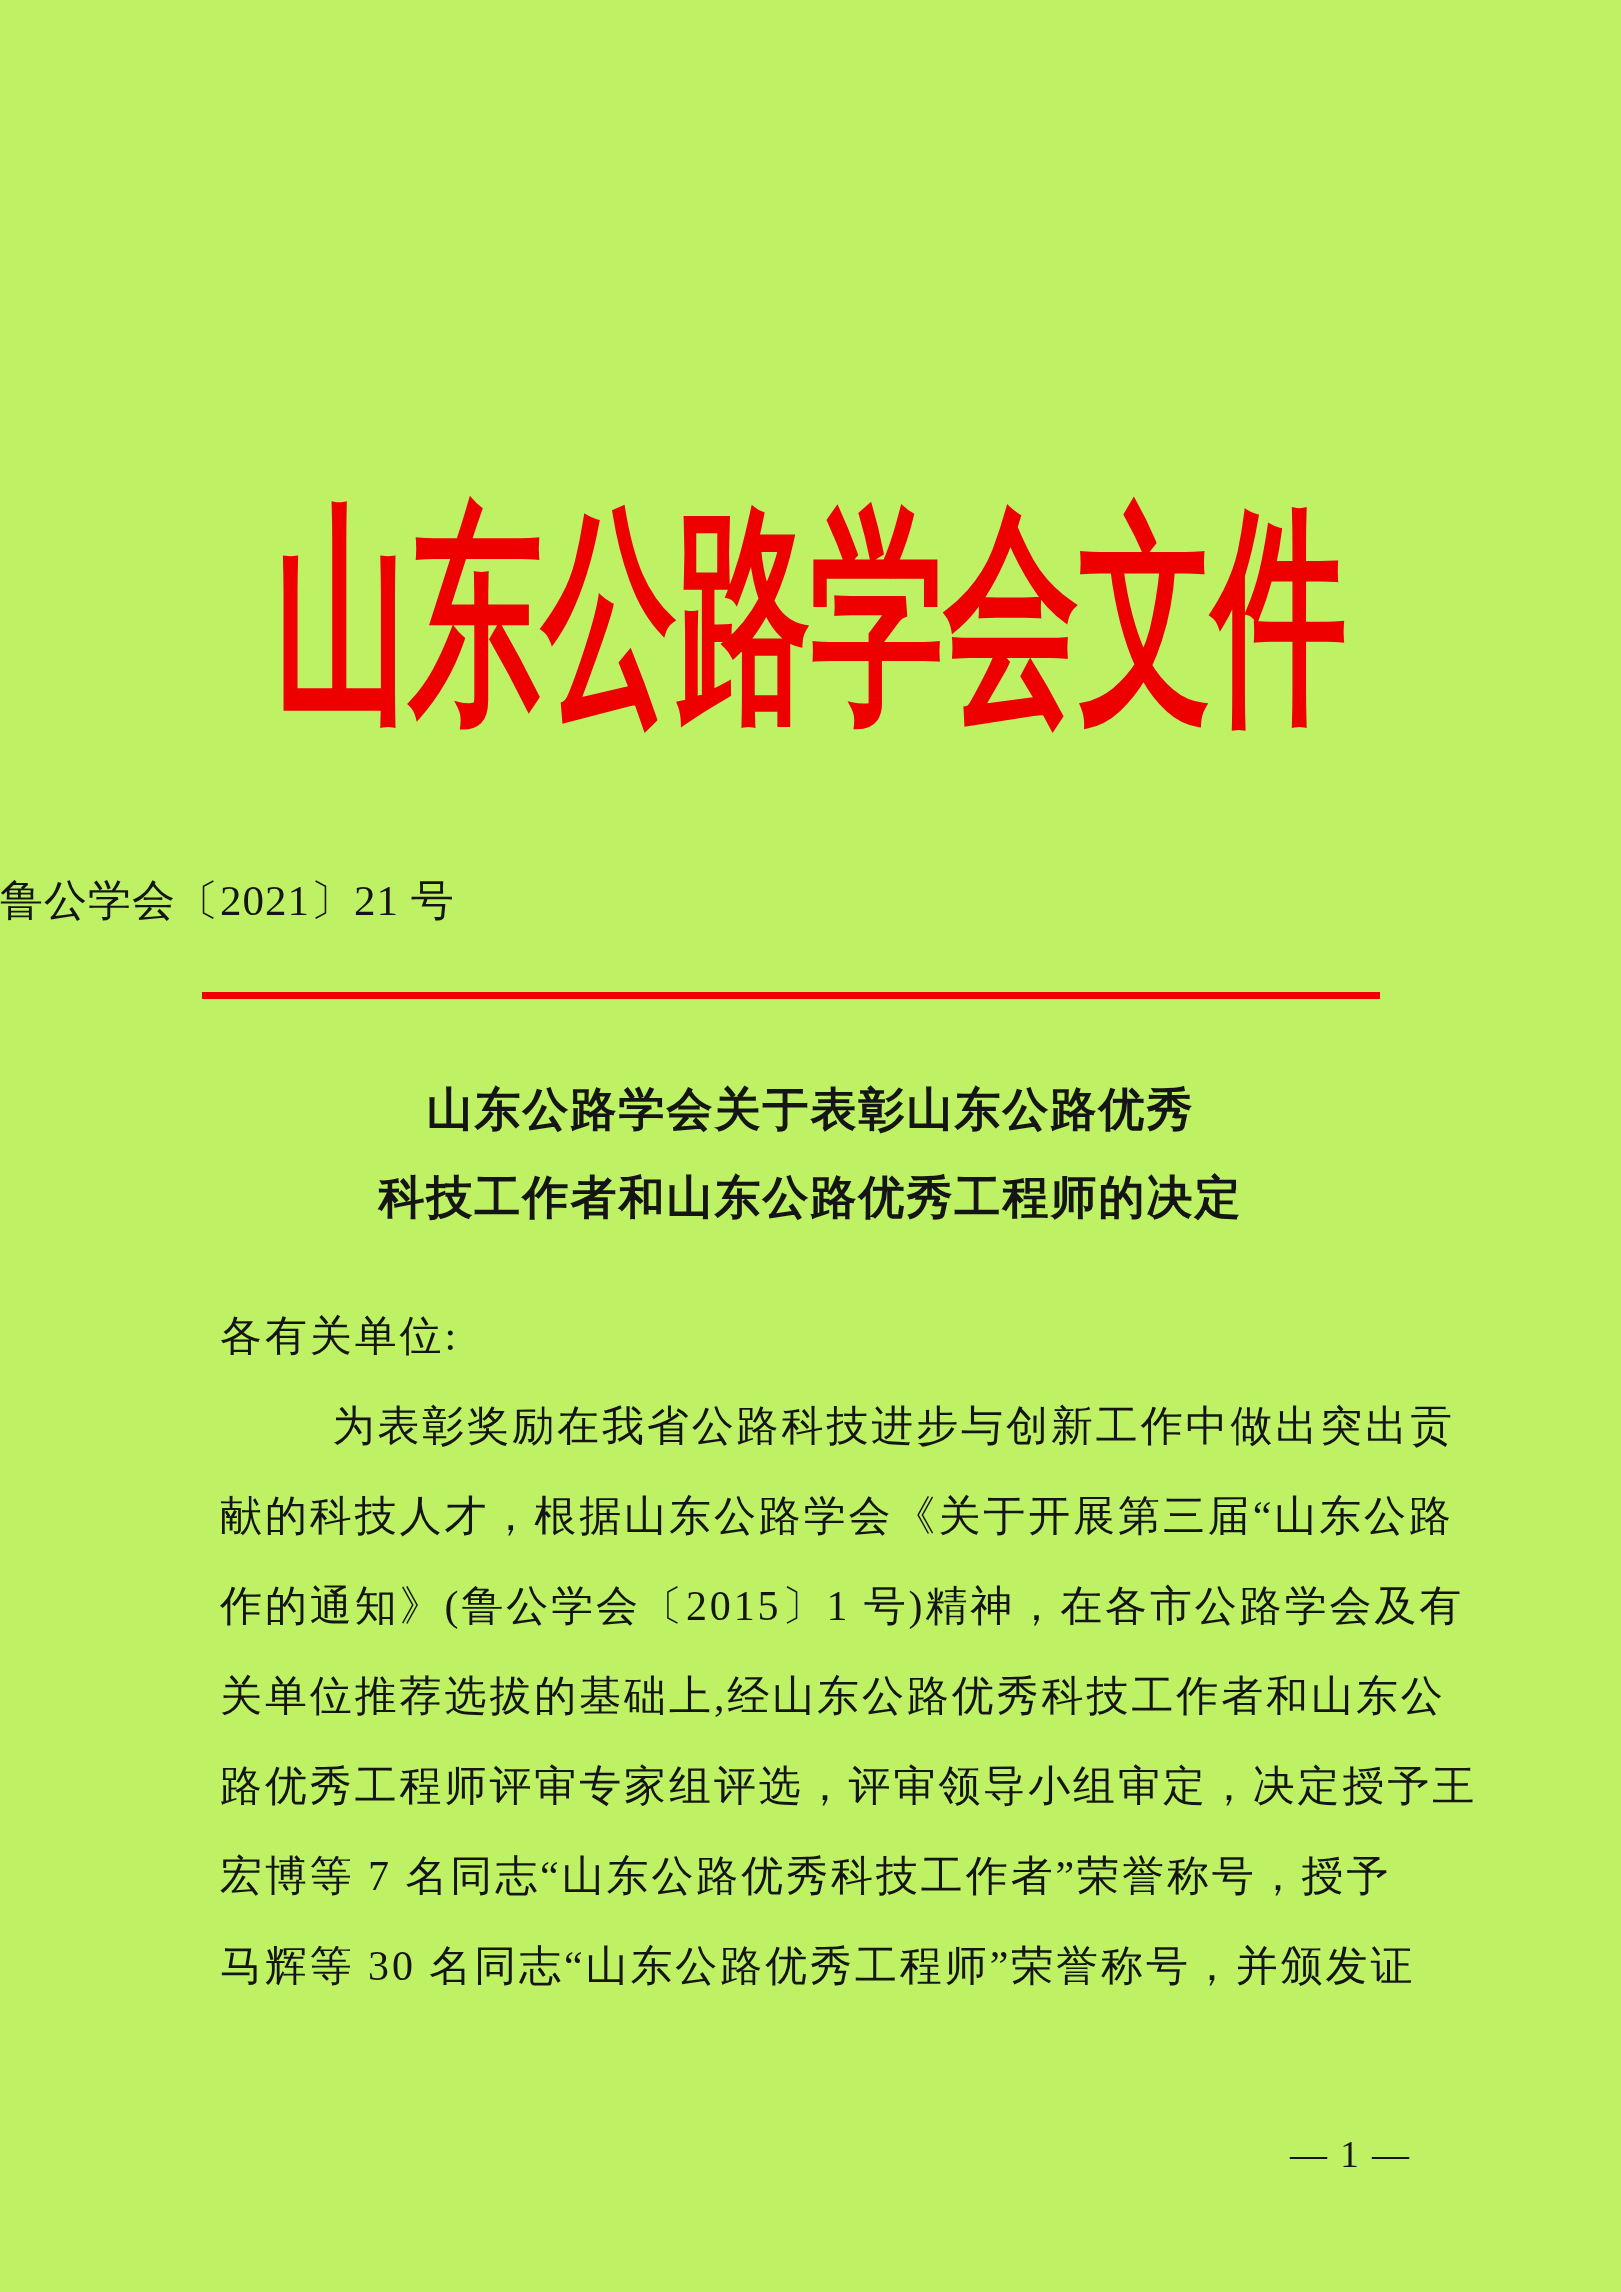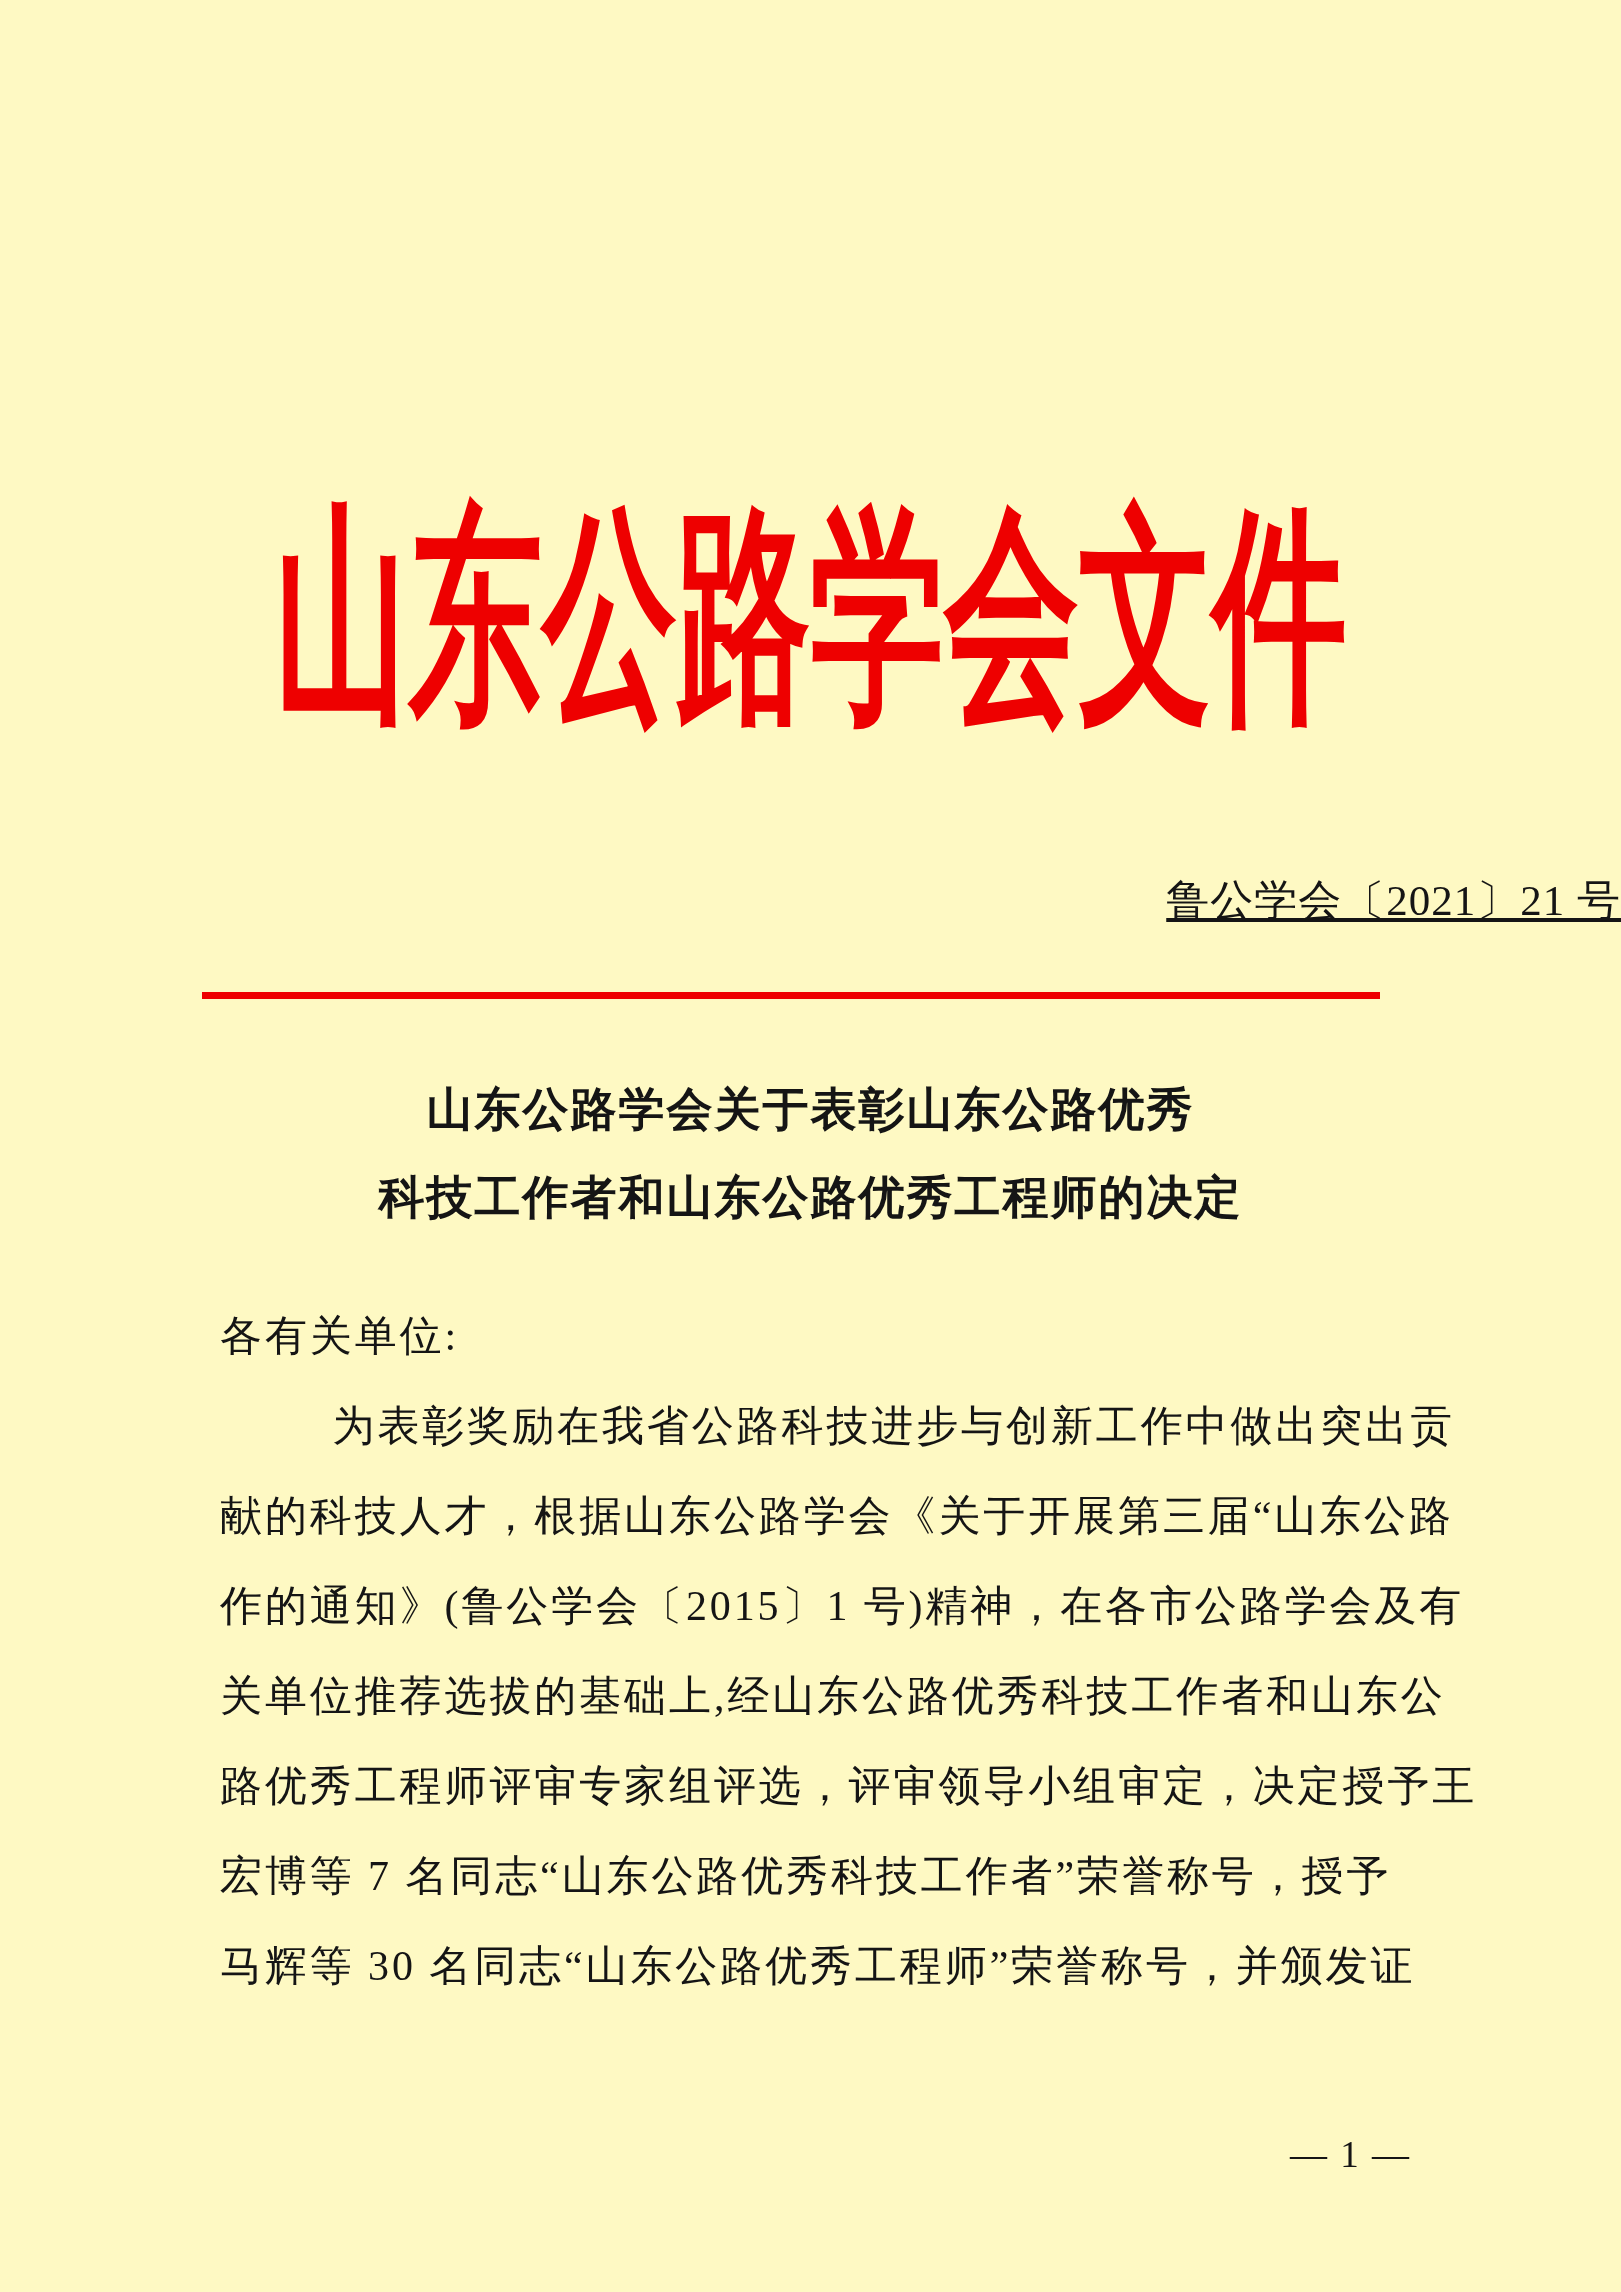--- a/index.html
+++ b/index.html
@@ -34,27 +34,26 @@
     transform: scaleY(1.73);
     transform-origin: top center;
     letter-spacing: 0px;
   }
   
   .doc-number {
     position: absolute;
     top: 875px;
     left: 0;
     width: 100%;
-    text-align: right;
+    text-align: left;
     font-size: 43px;
     line-height: 51px;
     letter-spacing: 1px;
     font-weight: 400;
     white-space: nowrap;
-    text-decoration: underline;
   }
   
   .red-rule {
     position: absolute;
     top: 992px;
     left: 202px;
     width: 1178px;
     height: 6.9px;
   }
   
@@ -95,21 +94,21 @@
     left: 1290px;
     font-size: 37px;
     line-height: 43px;
     letter-spacing: 2px;
     white-space: nowrap;
   }
 </style>
 </head>
 <body>
 
-<div class="page" style="color: rgb(21, 21, 21); background: #fef9c3;">
+<div class="page" style="color: rgb(21, 21, 21); background: #bef264;">
 
   <div class="letterhead">
     <span class="stretch red-text" style="color: rgb(238, 0, 0);">山东公路学会文件</span>
   </div>
 
   <div class="doc-number">鲁公学会〔2021〕21 号</div>
 
   <div class="red-rule red-bg" style="background: rgb(238, 0, 0);"></div>
 
   <div class="doc-title">

